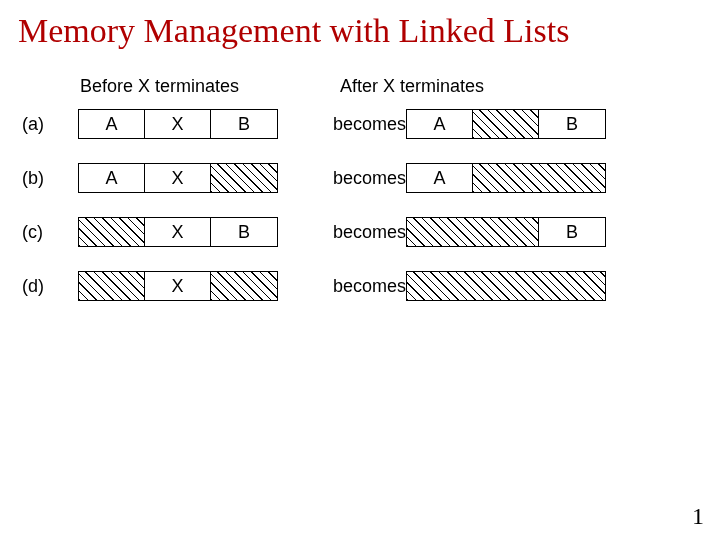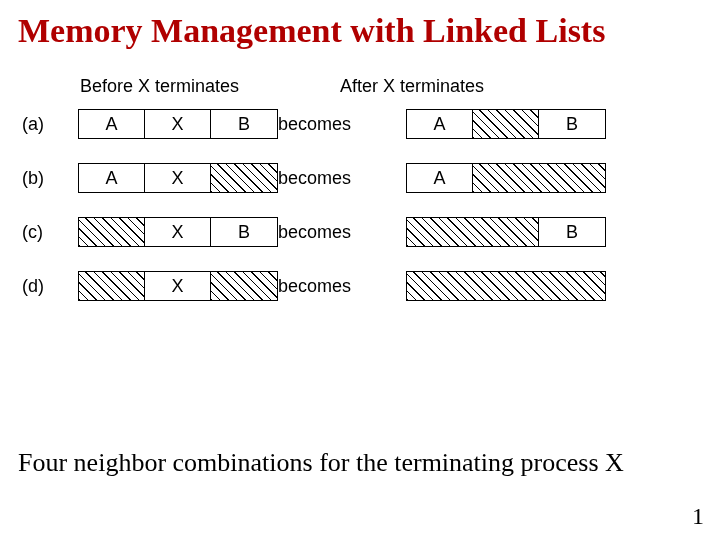--- a/index.html
+++ b/index.html
@@ -14,21 +14,21 @@
   .slide {
     position: relative;
     width: 720px;
     height: 540px;
     box-sizing: border-box;
     padding: 12px 18px 0 18px;
   }
   .title {
     color: #b00000;
     font-size: 34px;
-    font-weight: 700;
+    font-weight: 400;
     margin: 0 0 26px 0;
     white-space: nowrap;
   }
   .diagram {
     margin: 0 0 0 4px;
     font-family: Arial, Helvetica, sans-serif;
     font-size: 18px;
   }
   .headers {
     display: flex;
@@ -67,21 +67,21 @@
   .c3 { width: 198px; }
   .hatched {
     background-image: repeating-linear-gradient(
       45deg,
       #000 0px, #000 1px,
       transparent 1px, transparent 6px
     );
   }
   .midword {
     width: 128px;
-    text-align: left;
+    text-align: right;
     font-size: 18px;
   }
   .spacer-before { width: 16px; }
   .caption {
     position: absolute;
     left: 0; right: 0;
     bottom: 62px;
     text-align: left;
     padding: 0 18px;
     font-family: "Times New Roman", Times, serif;
@@ -166,15 +166,14 @@
         <div class="cell c1 hatched"></div>
       </div>
       <div class="midword">becomes</div>
       <div class="boxset">
         <div class="cell c3 hatched"></div>
       </div>
     </div>
 
   </div>
 
-  <div class="caption">Four neighbor combinations for the terminating process X</div>
   <div class="pagenum">1</div>
 </div>
 
 </body></html>

